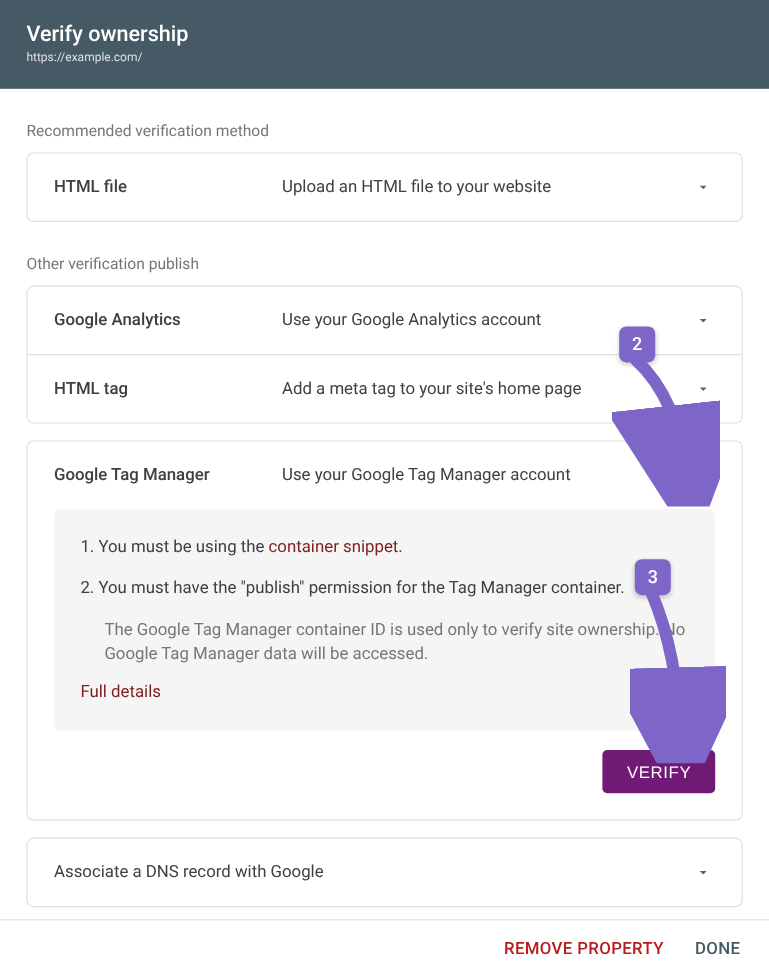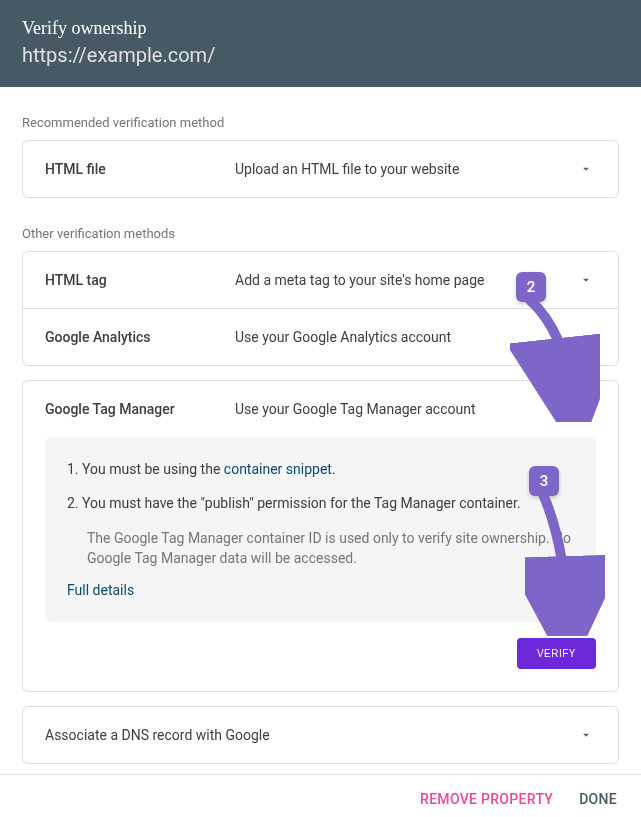--- a/index.html
+++ b/index.html
@@ -7,22 +7,22 @@
     font-family: Roboto, "Helvetica Neue", Arial, sans-serif;
     background: #fff;
     width: 641px;
     color: #202124;
   }
   .header {
     background: #455a64;
     color: #fff;
     padding: 18px 22px 20px;
   }
-  .header-title { font-size: 18px; font-weight: 500; font-family: Liberation Serif, serif; }
-  .header-url { font-size: 20px; margin-top: 4px; color: #e0e0e0; }
+  .header-title { font-size: 18px; font-weight: 500; }
+  .header-url { font-size: 10px; margin-top: 4px; color: #e0e0e0; }
   .section-label {
     font-size: 13px;
     color: #767676;
     margin: 28px 22px 10px;
   }
   .card {
     border: 1px solid #e0e0e0;
     border-radius: 6px;
     margin: 0 22px 20px;
     background: #fff;
@@ -57,47 +57,47 @@
   .expanded-body {
     background: #f5f5f5;
     margin: 0 22px 16px;
     border-radius: 6px;
     padding: 22px 22px 24px;
     font-size: 14px;
     color: #3c4043;
   }
   .expanded-body p { margin-bottom: 14px; line-height: 1.45; }
   .expanded-body .note { color: #767676; margin-left: 20px; }
-  .expanded-body a { color: #0c4a6e; text-decoration: none; cursor: pointer; }
+  .expanded-body a { color: #7f1d1d; text-decoration: none; cursor: pointer; }
   .verify-wrap { display: flex; justify-content: flex-end; padding: 0 22px 22px; }
   .verify-btn {
-    background: #6d28d9;
+    background: #701a75;
     color: #fff;
     border: none;
     border-radius: 4px;
     padding: 10px 20px;
-    font-size: 10px;
+    font-size: 14px;
     font-weight: 500;
     letter-spacing: 0.5px;
     cursor: pointer;
   }
   .footer {
     display: flex;
     justify-content: flex-end;
     align-items: center;
     border-top: 1px solid #e0e0e0;
     padding: 16px 24px;
     gap: 26px;
     margin-top: 6px;
   }
   .footer-link {
     font-size: 14px;
     font-weight: 500;
     letter-spacing: 0.3px;
-    color: #ec4899;
+    color: #b91c1c;
     cursor: pointer;
   }
   .footer-done { color: #455a64; }
   .badge {
     position: absolute;
     width: 30px;
     height: 30px;
     background: #7e66c9;
     color: #fff;
     border-radius: 6px;
@@ -125,35 +125,35 @@
     <div class="method">HTML file</div>
     <div class="desc">Upload an HTML file to your website</div>
     <div class="chev">
       <svg viewBox="0 0 24 24">
           <path d="M7 10l5 5 5-5z"></path>
         </svg>
     </div>
   </div>
 </div>
 
-<div class="section-label">Other verification methods</div>
+<div class="section-label">Other verification publish</div>
 
 <div class="card" style="margin-bottom:14px;">
+  <div class="row">
+    <div class="method">Google Analytics</div>
+    <div class="desc">Use your Google Analytics account</div>
+    <div class="chev">
+      <svg viewBox="0 0 24 24">
+          <path d="M7 10l5 5 5-5z"></path>
+        </svg>
+    </div>
+  </div>
   <div class="row">
     <div class="method">HTML tag</div>
     <div class="desc">Add a meta tag to your site's home page</div>
-    <div class="chev">
-      <svg viewBox="0 0 24 24">
-          <path d="M7 10l5 5 5-5z"></path>
-        </svg>
-    </div>
-  </div>
-  <div class="row">
-    <div class="method">Google Analytics</div>
-    <div class="desc">Use your Google Analytics account</div>
     <div class="chev">
       <svg viewBox="0 0 24 24">
           <path d="M7 10l5 5 5-5z"></path>
         </svg>
     </div>
   </div>
 </div>
 
 <div class="card" style="margin-bottom:14px;">
   <div class="row">

